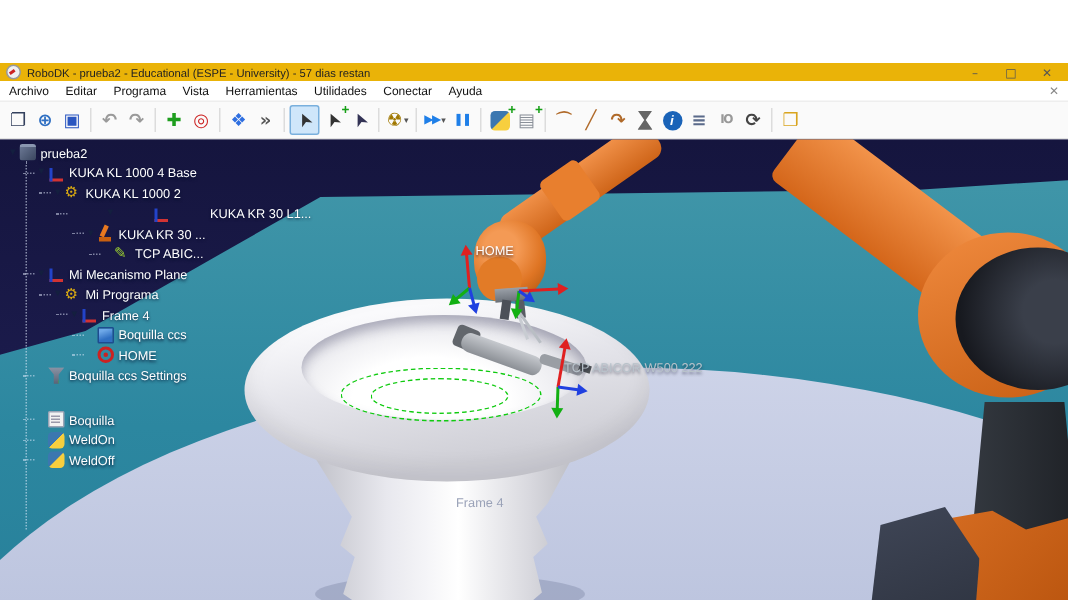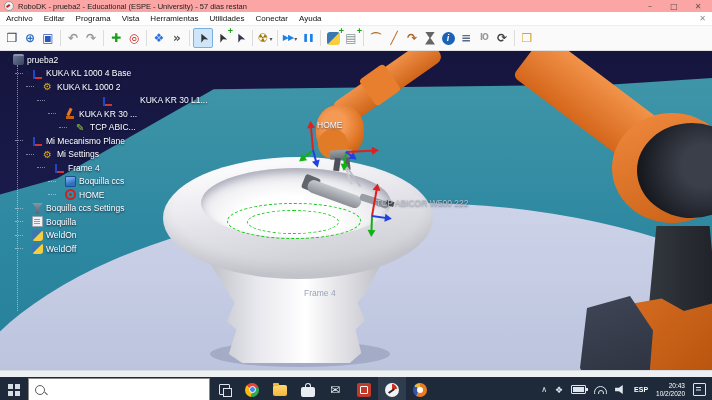--- a/index.html
+++ b/index.html
@@ -1,20 +1,20 @@
 <!DOCTYPE html>
 <html><head>
 <meta charset="utf-8">
 <style>
   html,body{margin:0;padding:0;background:#555;}
   .screen{position:relative;width:712px;height:400px;overflow:hidden;
     font-family:"Liberation Sans",sans-serif;background:#fff;}
 
   
-  .titlebar{height:12px;background:#fca5a5;display:flex;align-items:center;padding:0 4px;gap:4px;}
+  .titlebar{height:12px;background:#eab308;display:flex;align-items:center;padding:0 4px;gap:4px;margin-top:42px;}
   .app-logo{width:8px;height:8px;border-radius:50%;background:#f0f0f0;border:1px solid #999;position:relative;flex:none;}
   .app-logo::after{content:"";position:absolute;left:1px;top:3px;width:4px;height:1.5px;background:#c22;transform:rotate(-35deg);}
   .title{font-size:7.5px;color:#222;white-space:nowrap;flex:1;}
   .wc{width:20px;text-align:center;font-size:8px;color:#555;cursor:default;font-family:"DejaVu Sans",sans-serif;}
 
   
   .menubar{height:13px;background:#fff;display:flex;align-items:center;padding:0 6px;border-bottom:1px solid #eee;}
   .menu-items{display:flex;gap:11px;flex:1;}
   .mi{font-size:8px;color:#111;}
   .menu-close{font-size:8px;color:#888;font-family:"DejaVu Sans",sans-serif;}
@@ -395,21 +395,21 @@
         <div class="trow" style="margin-left: 15px;">
           <span class="cstub"></span>
           <span class="tarrow">▼</span>
           <span class="ti i-frame"></span>
           <span class="tlabel">Mi Mecanismo Plane</span>
         </div>
         <div class="trow" style="margin-left: 26px;">
           <span class="cstub"></span>
           <span class="tarrow">▼</span>
           <span class="ti i-mechanism"></span>
-          <span class="tlabel">Mi Settings</span>
+          <span class="tlabel">Mi Programa</span>
         </div>
         <div class="trow" style="margin-left: 37px;">
           <span class="cstub"></span>
           <span class="tarrow">▼</span>
           <span class="ti i-frame"></span>
           <span class="tlabel">Frame 4</span>
         </div>
         <div class="trow" style="margin-left: 48px;">
           <span class="cstub"></span>
           <span class="tarrow"></span>
@@ -421,21 +421,21 @@
           <span class="tarrow"></span>
           <span class="ti i-target"></span>
           <span class="tlabel">HOME</span>
         </div>
         <div class="trow" style="margin-left: 15px;">
           <span class="cstub"></span>
           <span class="tarrow"></span>
           <span class="ti i-settings i-settings-dot"></span>
           <span class="tlabel">Boquilla ccs Settings</span>
         </div>
-        <div class="trow" style="margin-left: 15px;">
+        <div class="trow" style="margin-left: 15px; margin-top: 16px;">
           <span class="cstub"></span>
           <span class="tarrow"></span>
           <span class="ti i-document"></span>
           <span class="tlabel">Boquilla</span>
         </div>
         <div class="trow" style="margin-left: 15px;">
           <span class="cstub"></span>
           <span class="tarrow"></span>
           <span class="ti i-python"></span>
           <span class="tlabel">WeldOn</span>

